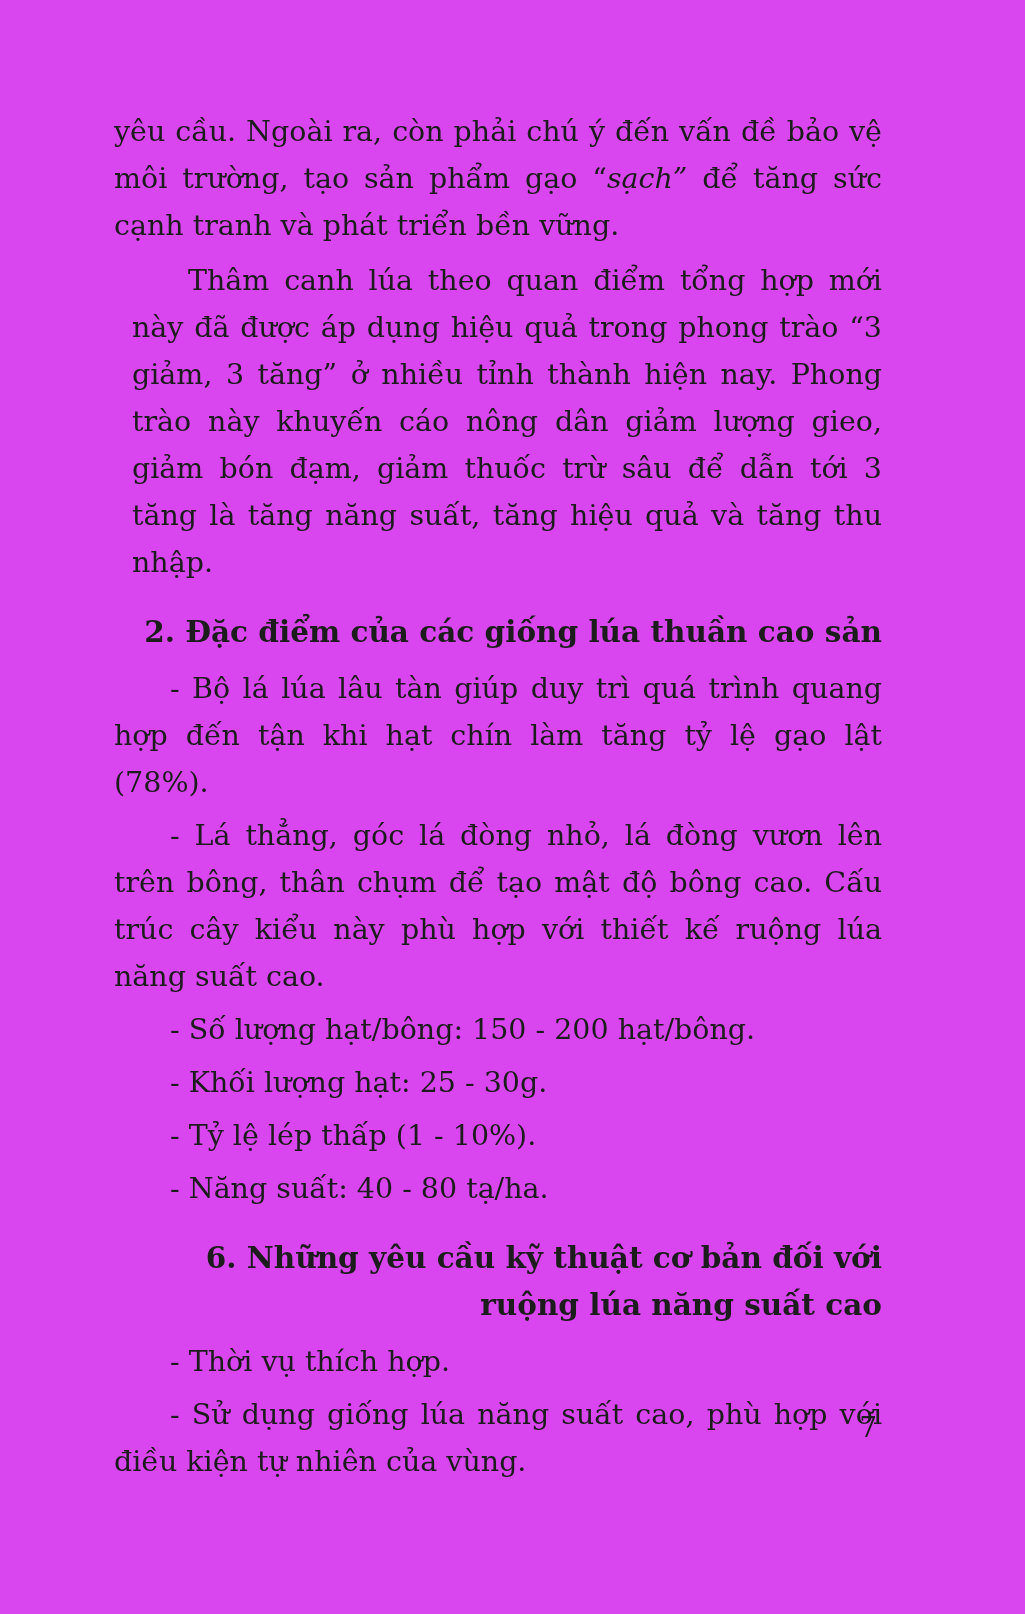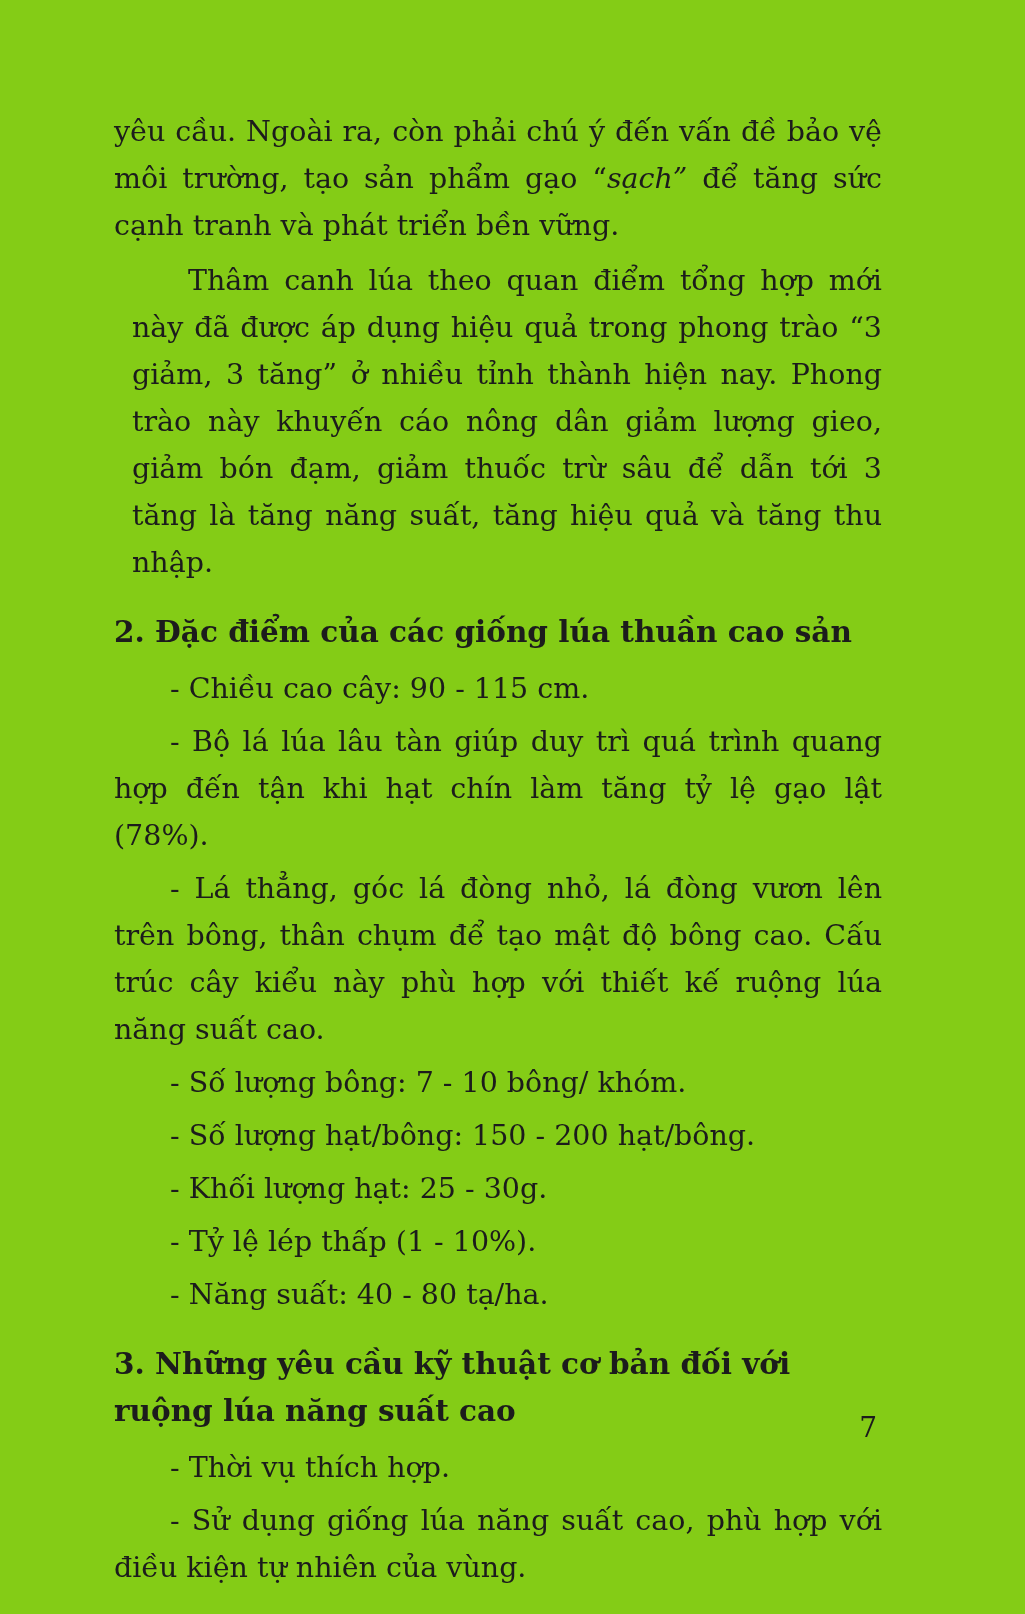--- a/index.html
+++ b/index.html
@@ -4,21 +4,21 @@
 <style>
   html, body {
     margin: 0;
     padding: 0;
     background: #ffffff;
   }
   .page {
     position: relative;
     width: 1025px;
     height: 1614px;
-    background: #84cc16;
+    background: #d946ef;
     font-family: "DejaVu Serif", "Liberation Serif", serif;
     color: #1c1c1c;
     overflow: hidden;
   }
   .content {
     position: absolute;
     top: 108px;
     left: 114px;
     width: 768px;
   }
@@ -29,21 +29,21 @@
     margin: 0 0 8px 0;
   }
   .para.indent {
     text-indent: 56px;
     margin-left: 18px;
   }
   .heading {
     font-size: 29.5px;
     line-height: 47px;
     font-weight: 700;
-    text-align: left;
+    text-align: right;
     margin: 22px 0 10px 0;
   }
   .list-item {
     font-size: 28.5px;
     line-height: 47px;
     text-align: justify;
     text-indent: 56px;
     margin: 0 0 6px 0;
   }
   .italic { font-style: italic; }
@@ -61,30 +61,28 @@
 
 <div class="page">
   <div class="content">
 
     <p class="para"><span>yêu cầu. Ngoài ra, còn phải chú ý đến vấn đề bảo vệ môi trường, tạo sản phẩm gạo “</span><span class="italic">sạch”</span><span> để tăng sức cạnh tranh và phát triển bền vững.</span></p>
 
     <p class="para indent">Thâm canh lúa theo quan điểm tổng hợp mới này đã được áp dụng hiệu quả trong phong trào “3 giảm, 3 tăng” ở nhiều tỉnh thành hiện nay. Phong trào này khuyến cáo nông dân giảm lượng gieo, giảm bón đạm, giảm thuốc trừ sâu để dẫn tới 3 tăng là tăng năng suất, tăng hiệu quả và tăng thu nhập.</p>
 
     <h2 class="heading">2. Đặc điểm của các giống lúa thuần cao sản</h2>
 
-    <p class="list-item">- Chiều cao cây: 90 - 115 cm.</p>
     <p class="list-item">- Bộ lá lúa lâu tàn giúp duy trì quá trình quang hợp đến tận khi hạt chín làm tăng tỷ lệ gạo lật (78%).</p>
     <p class="list-item">- Lá thẳng, góc lá đòng nhỏ, lá đòng vươn lên trên bông, thân chụm để tạo mật độ bông cao. Cấu trúc cây kiểu này phù hợp với thiết kế ruộng lúa năng suất cao.</p>
-    <p class="list-item">- Số lượng bông: 7 - 10 bông/ khóm.</p>
     <p class="list-item">- Số lượng hạt/bông: 150 - 200 hạt/bông.</p>
     <p class="list-item">- Khối lượng hạt: 25 - 30g.</p>
     <p class="list-item">- Tỷ lệ lép thấp (1 - 10%).</p>
     <p class="list-item">- Năng suất: 40 - 80 tạ/ha.</p>
 
-    <h2 class="heading">3. Những yêu cầu kỹ thuật cơ bản đối với ruộng lúa năng suất cao</h2>
+    <h2 class="heading">6. Những yêu cầu kỹ thuật cơ bản đối với ruộng lúa năng suất cao</h2>
 
     <p class="list-item">- Thời vụ thích hợp.</p>
     <p class="list-item">- Sử dụng giống lúa năng suất cao, phù hợp với điều kiện tự nhiên của vùng.</p>
 
   </div>
 
   <div class="page-number">7</div>
 </div>
 
 </body></html>

